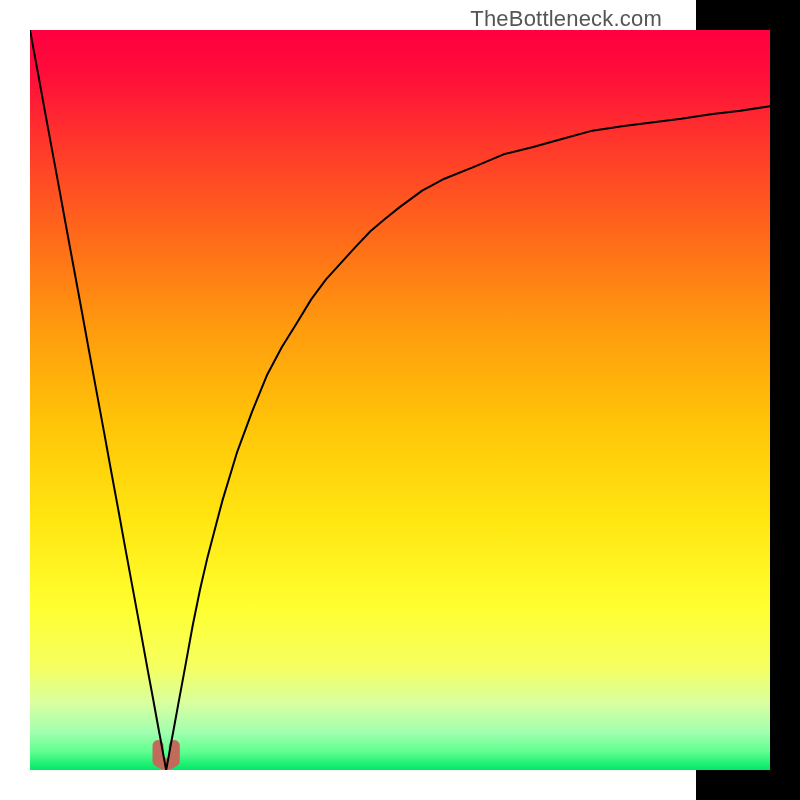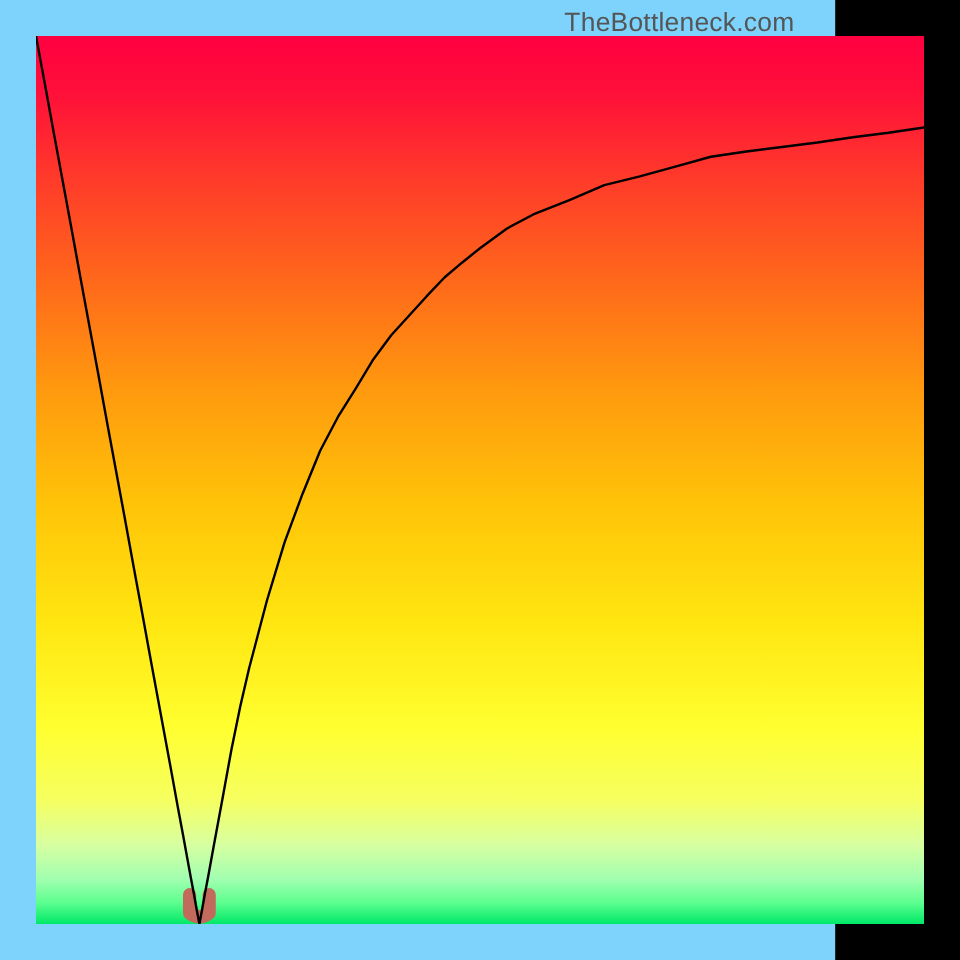--- a/index.html
+++ b/index.html
@@ -8,21 +8,21 @@
     width: 800px;
     height: 800px;
     overflow: hidden;
     background: #000;
     font-family: Arial, Helvetica, sans-serif;
   }
   .frame {
     position: relative;
     width: 696px;
     height: 800px;
-    background: #7dd3fc;
+    background: #ffffff;
   }
   .plot-area {
     position: absolute;
     left: 30px;
     top: 30px;
     width: 740px;
     height: 740px;
     overflow: hidden;
   }
   .gradient-bg {

